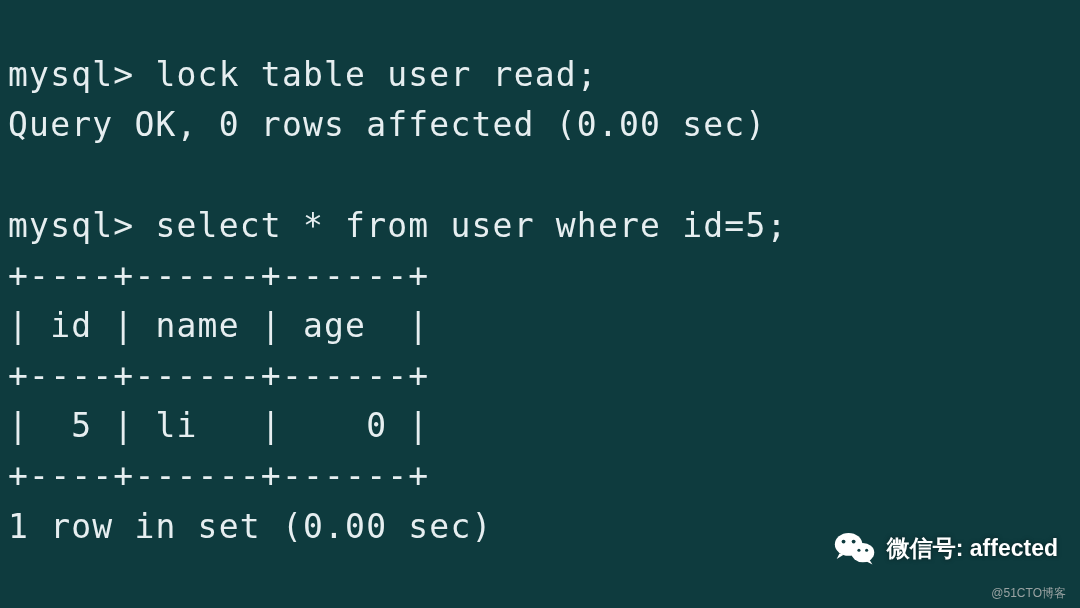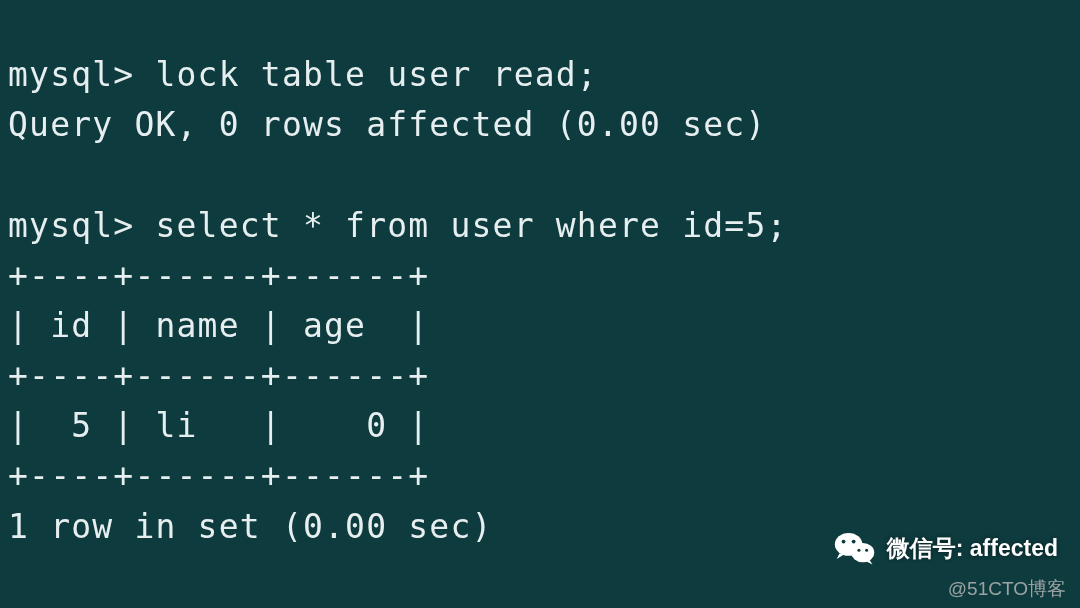--- a/index.html
+++ b/index.html
@@ -39,21 +39,21 @@
   .wechat-icon {
     width: 44px;
     height: 44px;
     display: inline-block;
   }
   .attribution {
     position: absolute;
     right: 14px;
     bottom: 6px;
     font-family: "PingFang SC", "Microsoft YaHei", sans-serif;
-    font-size: 19px;
+    font-size: 12px;
     color: #9aa3a3;
   }
 </style>
 </head>
 <body>
 
 <div class="terminal">
 <span><span>mysql&gt;</span> <span>lock table user read;</span></span>
 <span>Query OK, 0 rows affected (0.00 sec)</span>
 <span></span>

